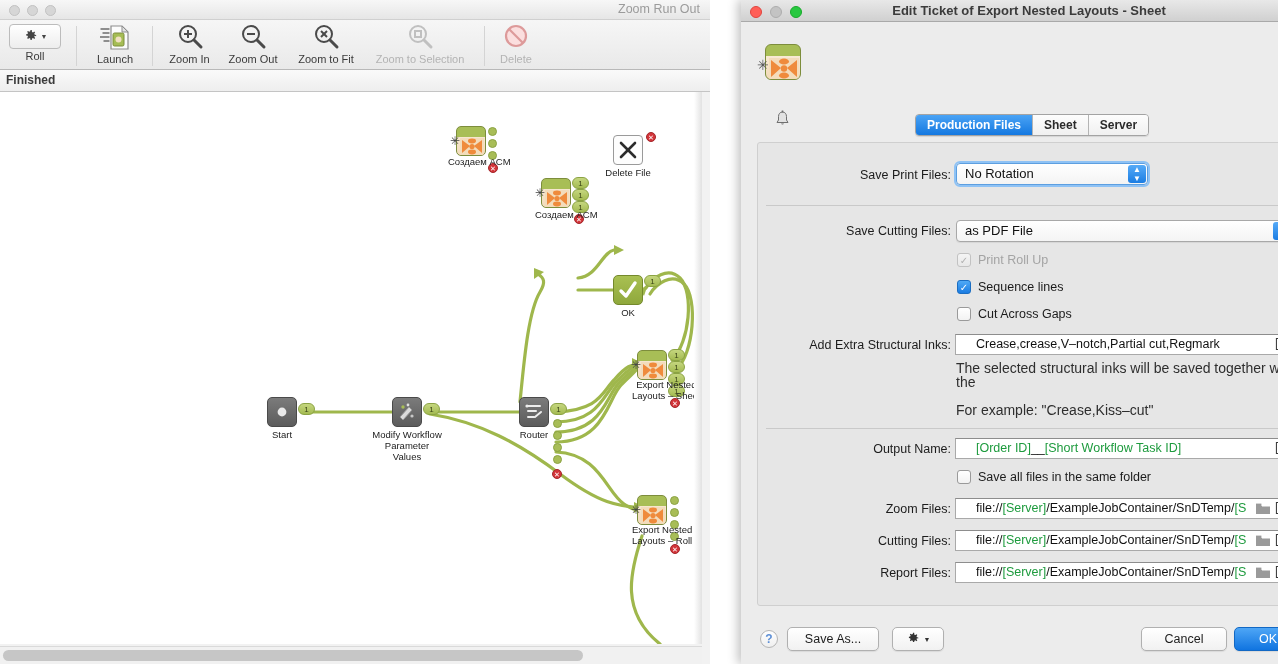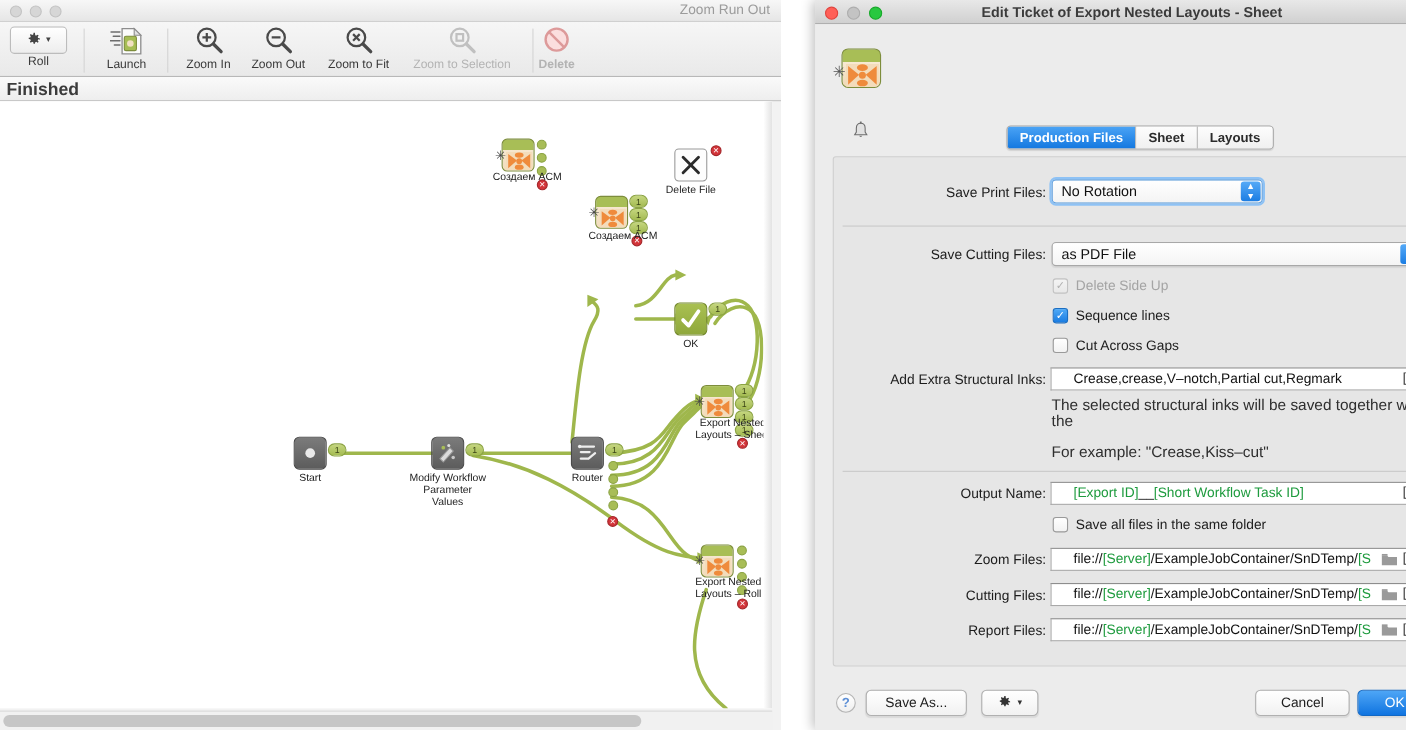--- a/index.html
+++ b/index.html
@@ -56,21 +56,21 @@
   }
 
   
   #status-bar {
     position: absolute; left: 0; top: 70px; width: 710px; height: 22px;
     background: linear-gradient(to bottom,#fafafa,#eeeeee);
     border-bottom: 1px solid #c4c4c4;
   }
   #status-text {
     position: absolute; left: 6px; top: 3px;
-    font-size: 16px; font-weight: bold; color: #3b3b3b;
+    font-size: 12px; font-weight: bold; color: #3b3b3b;
   }
 
   
   #canvas {
     position: absolute; left: 0; top: 92px; width: 702px; height: 552px;
     background: #ffffff;
     overflow: hidden;
   }
   #canvas-edge {
     position: absolute; right: 0; top: 0; width: 8px; height: 552px;
@@ -379,21 +379,21 @@
           <circle cx="12" cy="11" r="8" fill="none" stroke="#c0c0c0" stroke-width="2"></circle>
           <line x1="18" y1="17" x2="25" y2="24" stroke="#c0c0c0" stroke-width="3" stroke-linecap="round"></line>
           <rect x="9" y="8" width="6" height="6" fill="none" stroke="#c0c0c0" stroke-width="2"></rect>
         </svg>
       </div>
       <div class="tb-label">Zoom to Selection</div>
     </div>
 
     <div class="tb-sep" style="left:484px;"></div>
 
-    <div class="tb-item disabled" style="left:480px; width:52px;font-weight:bold;">
+    <div class="tb-item disabled" style="left:490px; width:52px;">
       <div class="tb-icon">
         <svg width="28" height="28" viewBox="0 0 28 28">
           <circle cx="14" cy="13" r="10" fill="#fbdede" stroke="#dd9a9a" stroke-width="2.2"></circle>
           <line x1="7" y1="6" x2="21" y2="20" stroke="#dd9a9a" stroke-width="2.2"></line>
         </svg>
       </div>
       <div class="tb-label">Delete</div>
     </div>
   </div>
 
@@ -644,42 +644,42 @@
       <svg width="15" height="17" viewBox="0 0 15 17">
         <path d="M7.5 2 C10 2 11.5 4 11.5 6.5 L11.5 10 L13 12.5 L2 12.5 L3.5 10 L3.5 6.5 C3.5 4 5 2 7.5 2 Z" fill="#e2e2e2" stroke="#6f6f6f" stroke-width="1"></path>
         <rect x="6.7" y="0.5" width="1.6" height="2" fill="#6f6f6f"></rect>
         <path d="M6 13.5 A1.6 1.6 0 0 0 9 13.5 Z" fill="#6f6f6f"></path>
       </svg>
     </div>
 
     <div id="tab-row">
       <div class="tab active">Production Files</div>
       <div class="tab">Sheet</div>
-      <div class="tab">Layouts</div>
+      <div class="tab">Server</div>
     </div>
 
     <div id="panel">
 
       <div class="flabel" style="position:absolute; left:8px; top:25px; width:185px;">Save Print Files:</div>
       <div class="popup focused" style="position:absolute; left:198px; top:20px; width:192px;">
         <span>No Rotation</span>
         <span class="popup-arrow">▲<br>▼</span>
       </div>
 
       <div class="divider" style="left:8px; top:62px; width:528px;"></div>
 
       <div class="flabel" style="position:absolute; left:8px; top:81px; width:185px;">Save Cutting Files:</div>
       <div class="popup" style="position:absolute; left:198px; top:77px; width:337px;">
         <span>as PDF File</span>
         <span class="popup-arrow">▲<br>▼</span>
       </div>
 
       <div class="cb-row" style="left:199px; top:110px;">
         <div class="cb checked disabled">✓</div>
-        <div class="cb-label dim">Delete Side Up</div>
+        <div class="cb-label dim">Print Roll Up</div>
       </div>
       <div class="cb-row" style="left:199px; top:137px;">
         <div class="cb checked">✓</div>
         <div class="cb-label">Sequence lines</div>
       </div>
       <div class="cb-row" style="left:199px; top:164px;">
         <div class="cb"></div>
         <div class="cb-label">Cut Across Gaps</div>
       </div>
 
@@ -692,21 +692,21 @@
       <div class="helptext" style="left:198px; top:218px; width:340px;">
         <span>The selected structural inks will be saved together with the</span><br>
         <br>
         <span>For example: "Crease,Kiss–cut"</span>
       </div>
 
       <div class="divider" style="left:8px; top:285px; width:528px;"></div>
 
       <div class="flabel" style="position:absolute; left:8px; top:299px; width:185px;">Output Name:</div>
       <div class="textfield" style="position:absolute; left:197px; top:295px; width:338px;">
-        <span class="tok">[Export ID]</span><span>__</span><span class="tok">[Short Workflow Task ID]</span>
+        <span class="tok">[Order ID]</span><span>__</span><span class="tok">[Short Workflow Task ID]</span>
         <span class="brackets">[]</span>
       </div>
 
       <div class="cb-row" style="left:199px; top:327px;">
         <div class="cb"></div>
         <div class="cb-label">Save all files in the same folder</div>
       </div>
 
       <div class="flabel" style="position:absolute; left:8px; top:359px; width:185px;">Zoom Files:</div>
       <div class="textfield" style="position:absolute; left:197px; top:355px; width:338px;">

